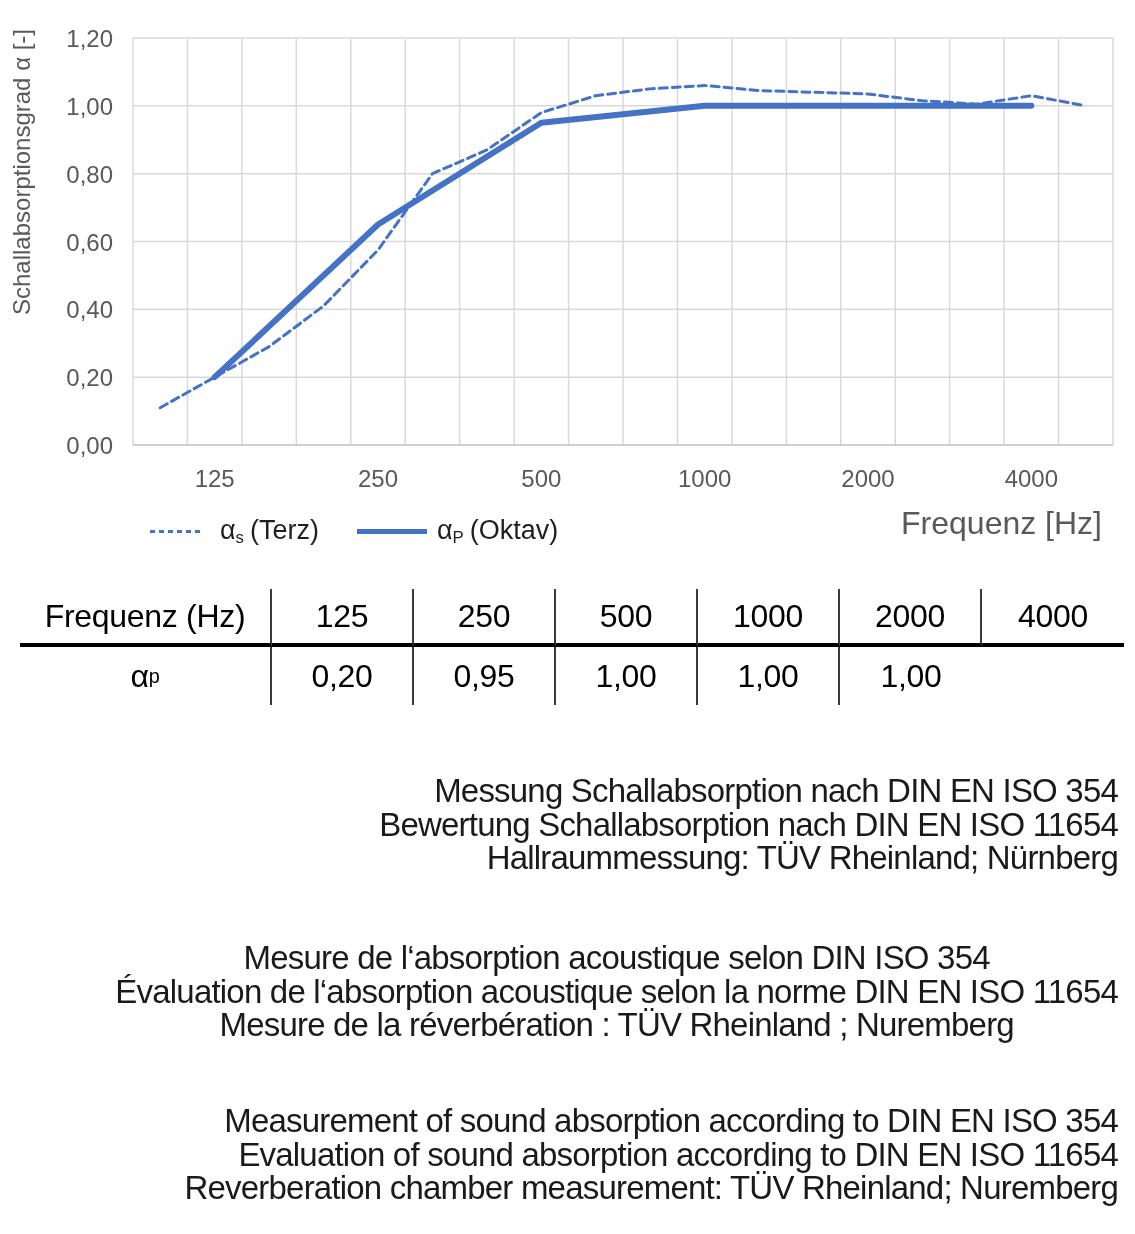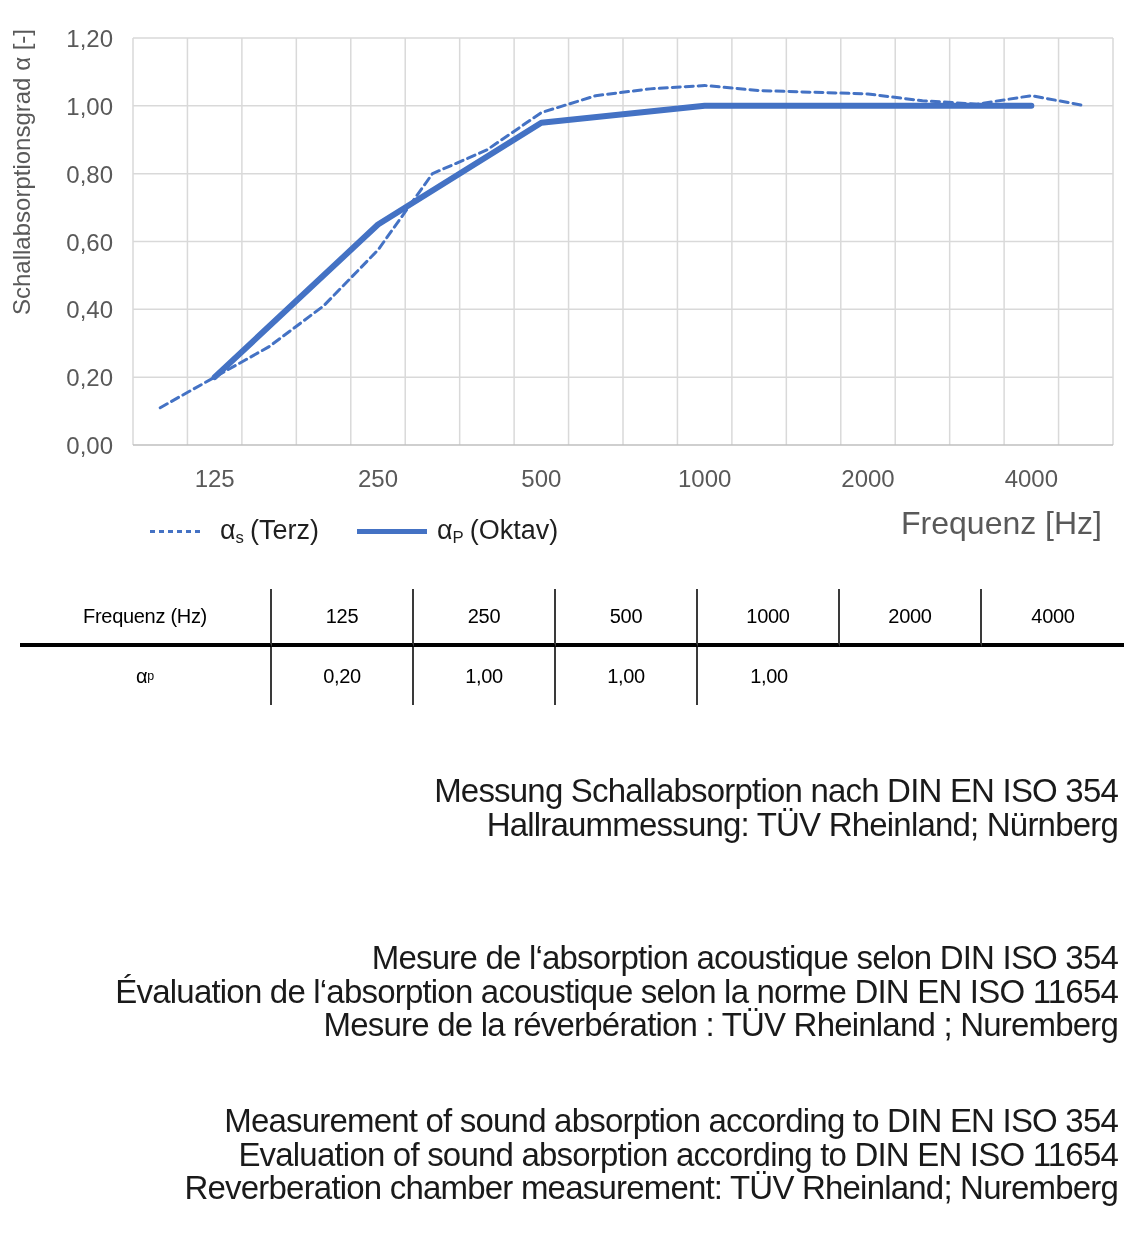--- a/index.html
+++ b/index.html
@@ -19,30 +19,30 @@
   .legend-sample-solid { width:70px; height:5px; background:var(--blue); margin-left:28px; }
   .legend-label { white-space:pre; }
   .legend-label sub, .sub { font-size:0.62em; vertical-align:-0.25em; }
   .legend-rest { margin-left:6px; }
 
   .freq-axis-title { position:absolute; right:33px; top:505px; font-size:32px; color:var(--axistext); }
 
   
   .data-table { position:absolute; left:20px; top:589px; display:grid;
        grid-template-columns:252px repeat(6, 142px); grid-auto-rows:58px;
-       font-size:20px; color:#000; letter-spacing:-0.3px; }
+       font-size:32px; color:#000; letter-spacing:-0.3px; }
   .data-table .cell { display:flex; align-items:center; justify-content:center; }
   .data-table .r1 { border-bottom:4px solid #000; }
   .data-table .vline { border-right:2px solid #3a3a3a; }
 
   
   .note-block { position:absolute; right:17px; text-align:right;
        font-size:33px; line-height:33.5px; letter-spacing:-0.8px; color:#1a1a1a; }
   .note-de { top:774px; }
-  .note-fr { top:941px; }
+  .note-fr { top:941px;text-align:center; }
   .note-en { top:1104px; }
 </style>
 </head>
 <body>
 
 <div class="canvas">
 
   <svg id="chart-svg" width="1135" height="560">
       <line x1="133" y1="38" x2="133" y2="445" stroke="#D9D9D9" stroke-width="1.5"></line>
       <line x1="187.44444444444446" y1="38" x2="187.44444444444446" y2="445" stroke="#D9D9D9" stroke-width="1.5"></line>
@@ -104,27 +104,29 @@
     <div class="cell r1 vline">500</div>
     <div class="cell r1 vline">1000</div>
     <div class="cell r1 vline">2000</div>
     <div class="cell r1">4000</div>
 
     <div class="cell vline">
         <span>α</span>
         <sub class="sub">p</sub>
       </div>
     <div class="cell vline">0,20</div>
+    <div class="cell vline">0,95</div>
     <div class="cell vline">1,00</div>
     <div class="cell vline">1,00</div>
     <div class="cell">1,00</div>
   </div>
 
   <div class="note-block note-de">
     <div>Messung Schallabsorption nach DIN EN ISO 354</div>
+    <div>Bewertung Schallabsorption nach DIN EN ISO 11654</div>
     <div>Hallraummessung: TÜV Rheinland; Nürnberg</div>
   </div>
 
   <div class="note-block note-fr">
     <div>Mesure de l‘absorption acoustique selon DIN ISO 354</div>
     <div>Évaluation de l‘absorption acoustique selon la norme DIN EN ISO 11654</div>
     <div>Mesure de la réverbération : TÜV Rheinland ; Nuremberg</div>
   </div>
 
   <div class="note-block note-en">

